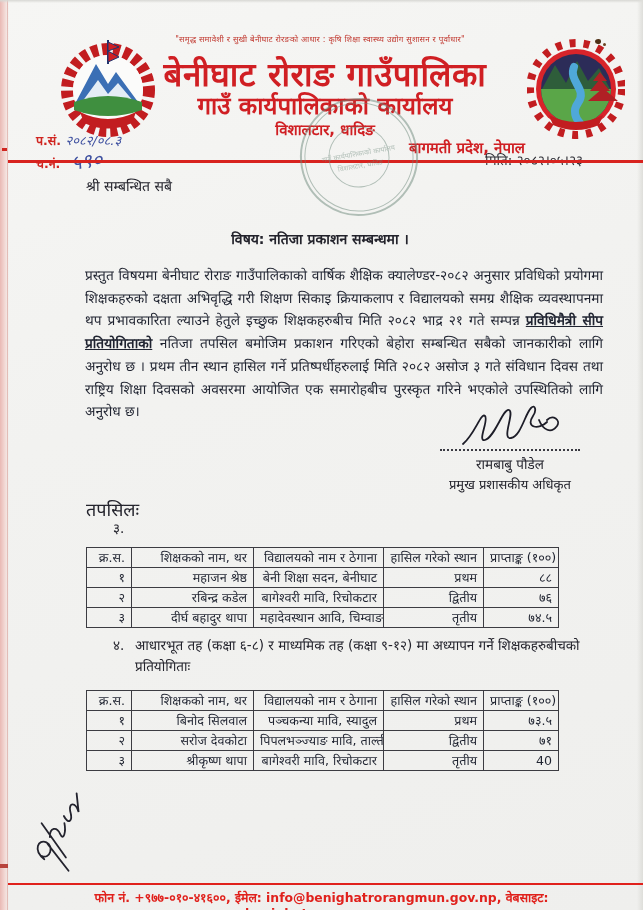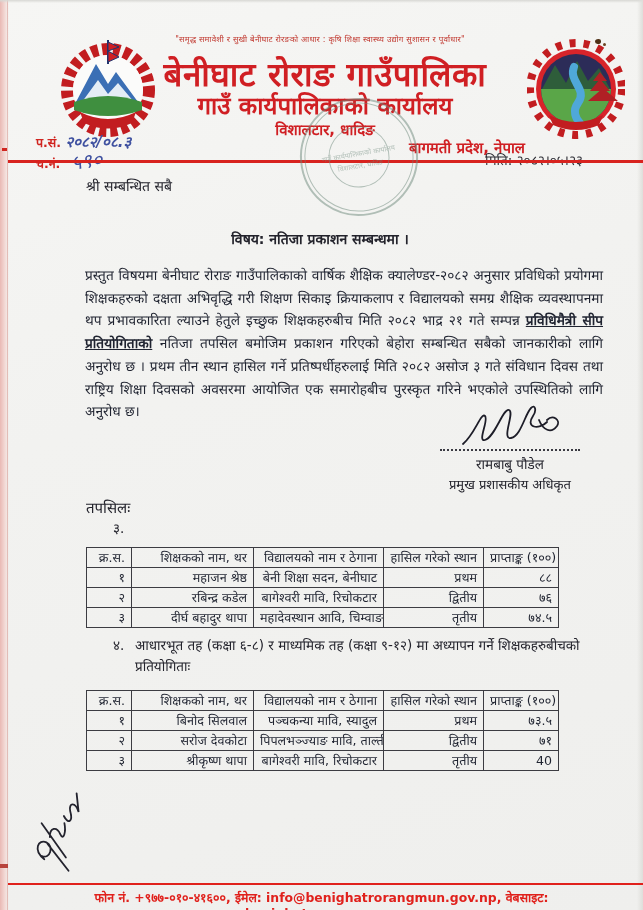--- a/index.html
+++ b/index.html
@@ -19,21 +19,21 @@
   .tick-red-left{left:2px;top:148px;width:5px;height:3px;background:#d02520;}
   .tick-dark-left{left:0px;top:864px;width:8px;height:4px;background:#b8433c;}
 
   
   .slogan{left:70px;top:33px;width:500px;text-align:center;font-size:8px;color:#c0372e;letter-spacing:.2px;}
   .title{left:125px;top:46px;width:400px;text-align:center;font-size:33px;font-weight:bold;color:#d01f23;letter-spacing:.5px;line-height:1.05;margin-top:12px;}
   .office{left:125px;top:88px;width:400px;text-align:center;font-size:24px;font-weight:bold;color:#d01f23;}
   .addr1{left:125px;top:119px;width:400px;text-align:center;font-size:15px;font-weight:bold;color:#d01f23;}
   .addr2{left:125px;top:137px;width:400px;text-align:right;font-size:15px;font-weight:bold;color:#d01f23;}
   .refline{left:36px;top:131px;font-size:12.5px;color:#d02520;font-weight:bold;white-space:nowrap;}
-  .refline .hand{color:#3f51a0;font-weight:bold;font-style:italic;font-size:15px;}
+  .refline .hand{color:#3f51a0;font-weight:normal;font-style:italic;font-size:13px;}
   .chline{left:36px;top:147px;font-size:12.5px;color:#d02520;font-weight:bold;white-space:nowrap;}
   .chline .hand{display:inline-block;color:#3f51a0;font-weight:normal;font-style:italic;font-size:20px;transform:rotate(-7deg);margin-left:6px;}
   .dateline{left:485px;top:151px;font-size:13.5px;color:#2c2c34;white-space:nowrap;}
   .rule-red{left:8px;top:160px;width:635px;height:2.5px;background:#d8231f;}
   .logo{display:block;}
   .logo-left{left:56px;top:36px;width:104px;height:104px;}
   .logo-right{left:527px;top:31px;width:98px;height:114px;}
   .stamp{left:296px;top:92px;width:126px;height:130px;opacity:.5;transform:rotate(-10deg);}
   .stamp-text{position:absolute;width:100%;text-align:center;color:#6f8a7d;font-size:7px;line-height:1.25;}
 
@@ -42,21 +42,21 @@
   .rcpt2{left:86px;top:197px;font-size:14px;}
   .subject{left:120px;top:229px;width:400px;text-align:center;font-size:14px;font-weight:bold;}
   .para{left:85px;top:264px;width:518px;font-size:13.7px;line-height:1.66;text-align:justify;color:#1f2330;}
   .para .em{font-weight:bold;text-decoration:underline;}
 
   .sig-squiggle{left:455px;top:400px;width:110px;height:52px;}
   .sig-dots{left:440px;top:449px;width:140px;border-bottom:2px dotted #3a3a42;height:0;}
   .sig-name{left:420px;top:455px;width:180px;text-align:center;font-size:13.5px;}
   .sig-title{left:398px;top:475px;width:224px;text-align:center;font-size:13px;}
 
-  .tapasil-h{left:86px;top:497px;font-size:15px;}
+  .tapasil-h{left:86px;top:497px;font-size:18px;}
   .item{font-size:13.5px;display:flex;}
   .item .num{width:22px;flex:0 0 22px;}
   .item3{left:113px;top:519px;width:480px;}
   .item4{left:113px;top:635px;width:492px;line-height:1.55;}
 
   table.t{position:absolute;left:86px;width:472px;border-collapse:collapse;table-layout:fixed;font-size:12.6px;color:#1f2330;}
   table.t th, table.t td{border:1.4px solid #3c3c42;padding:0 6px;font-weight:normal;text-align:right;height:19px;white-space:nowrap;overflow:hidden;}
   .t1{top:547px;}
   .t2{top:690px;}
   .t2 th, .t2 td{height:20px;}

